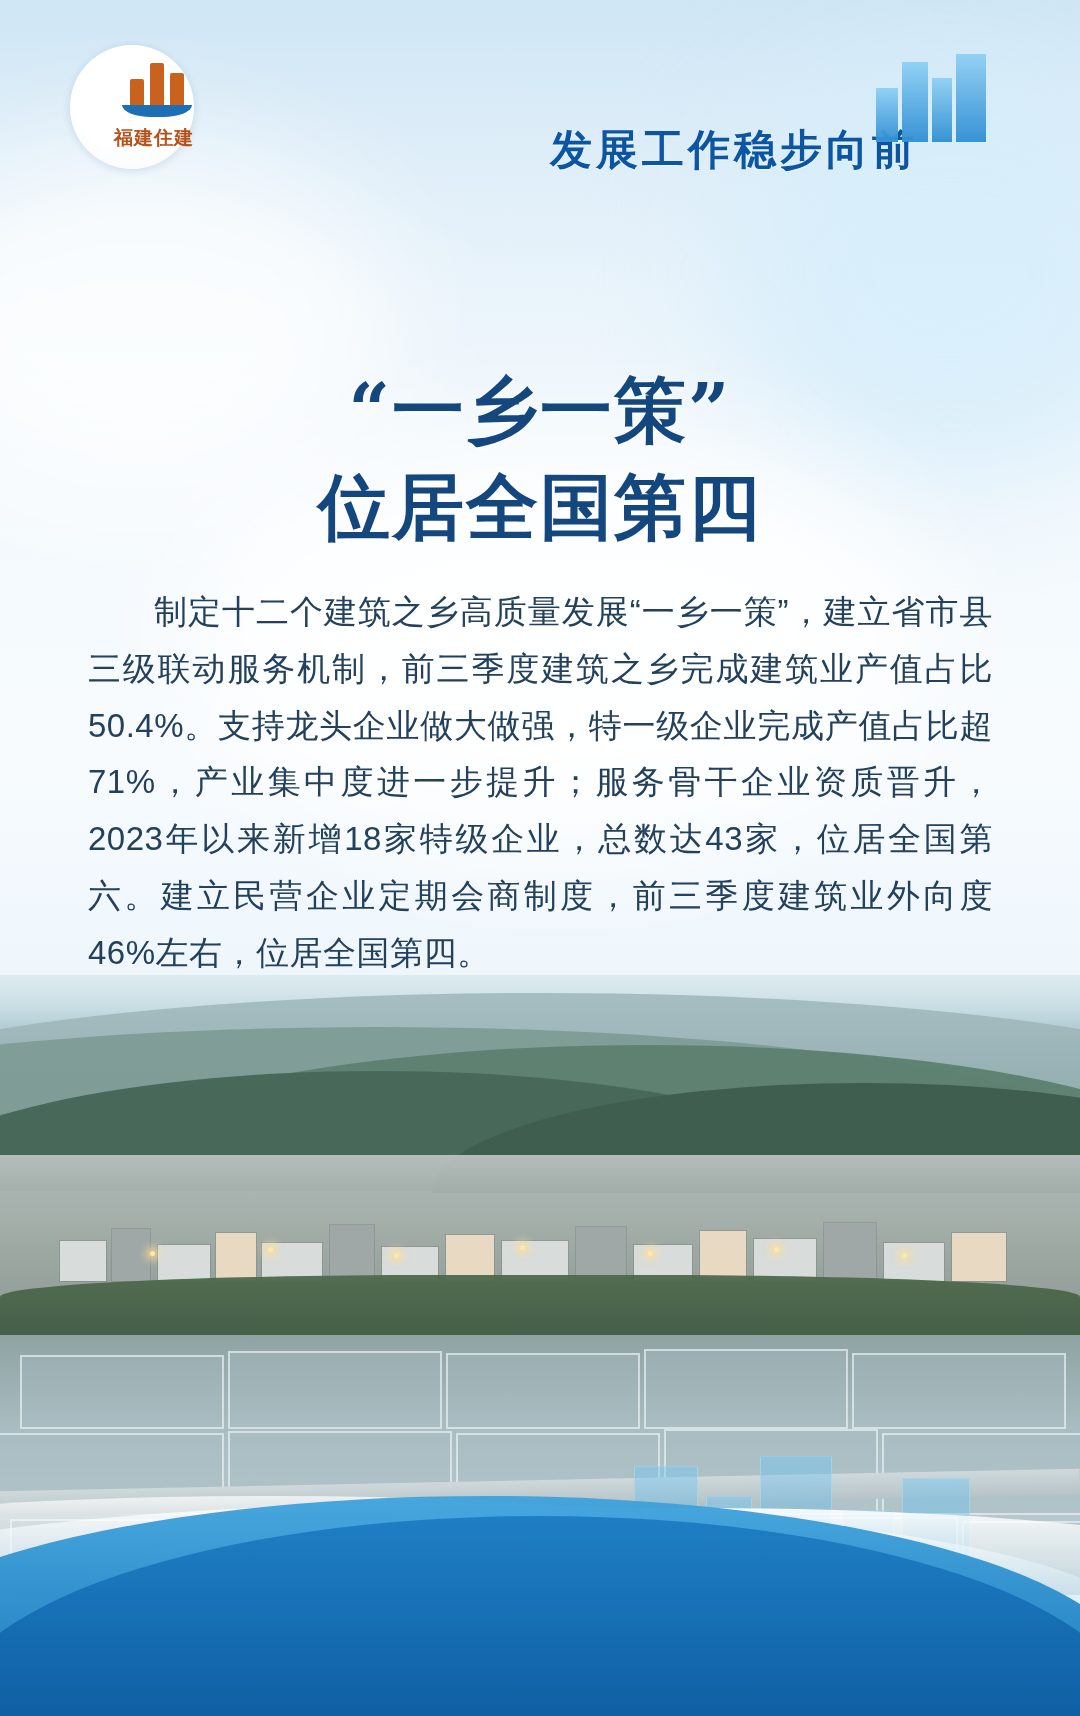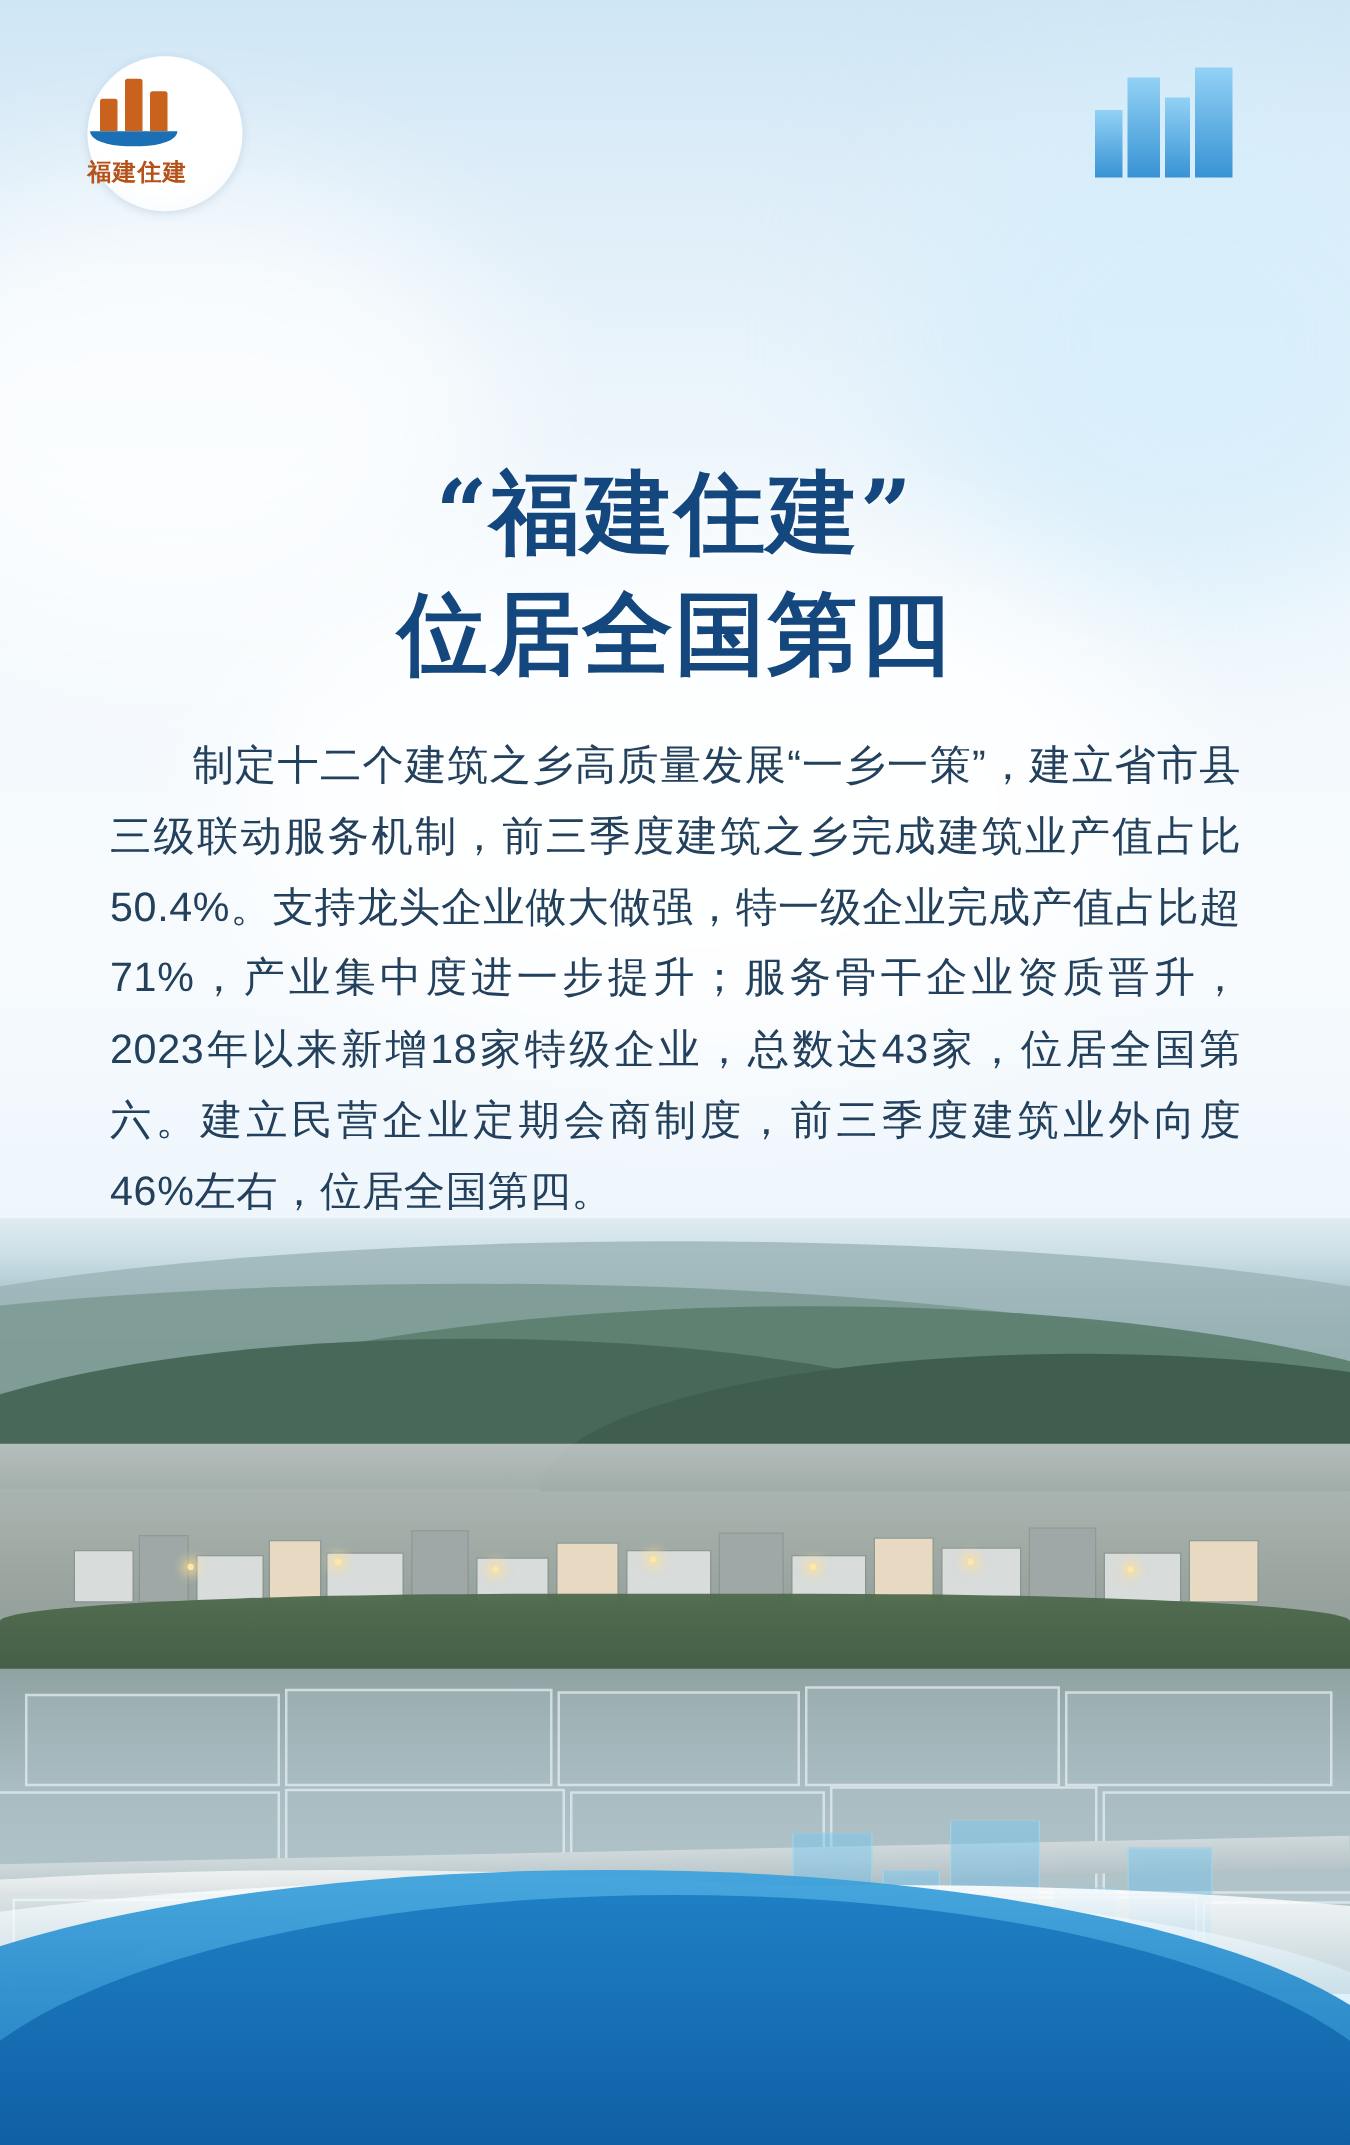--- a/index.html
+++ b/index.html
@@ -44,21 +44,21 @@
     position: absolute;
     left: 70px;
     top: 45px;
     width: 124px;
     height: 124px;
     border-radius: 50%;
     background: radial-gradient(circle at 50% 40%, #ffffff 60%, #f2f7fb 100%);
     box-shadow: 0 2px 8px rgba(40,80,120,0.15);
     display: flex;
     flex-direction: column;
-    align-items: flex-start;
+    align-items: flex-end;
     justify-content: center;
   }
   .logo-mark {
     width: 74px;
     height: 56px;
     position: relative;
   }
   .logo-mark .bar {
     position: absolute;
     bottom: 14px;
@@ -351,31 +351,32 @@
       <div class="logo-mark">
         <span class="bar l"></span>
         <span class="bar m"></span>
         <span class="bar r"></span>
         <span class="wave"></span>
       </div>
       <div class="logo-text">福建住建</div>
     </div>
 
     <div class="title-lockup">
+      <div class="title-sub">发展工作稳步向前</div>
       <div class="title-buildings">
         <i class="a"></i>
           <i class="b"></i>
           <i class="c"></i>
           <i class="d"></i>
       </div>
     </div>
   </div>
 
   <div class="headline">
-    <span class="l1">“福建住建”</span>
+    <span class="l1">“一乡一策”</span>
     <span class="l2">位居全国第四</span>
   </div>
 
   <div class="body-copy">制定十二个建筑之乡高质量发展“一乡一策”，建立省市县三级联动服务机制，前三季度建筑之乡完成建筑业产值占比50.4%。支持龙头企业做大做强，特一级企业完成产值占比超71%，产业集中度进一步提升；服务骨干企业资质晋升，2023年以来新增18家特级企业，总数达43家，位居全国第六。建立民营企业定期会商制度，前三季度建筑业外向度46%左右，位居全国第四。</div>
 
   <div class="photo">
     <div class="sky-glow"></div>
     <div class="ridge r1"></div>
     <div class="ridge r2"></div>
     <div class="ridge r3"></div>

